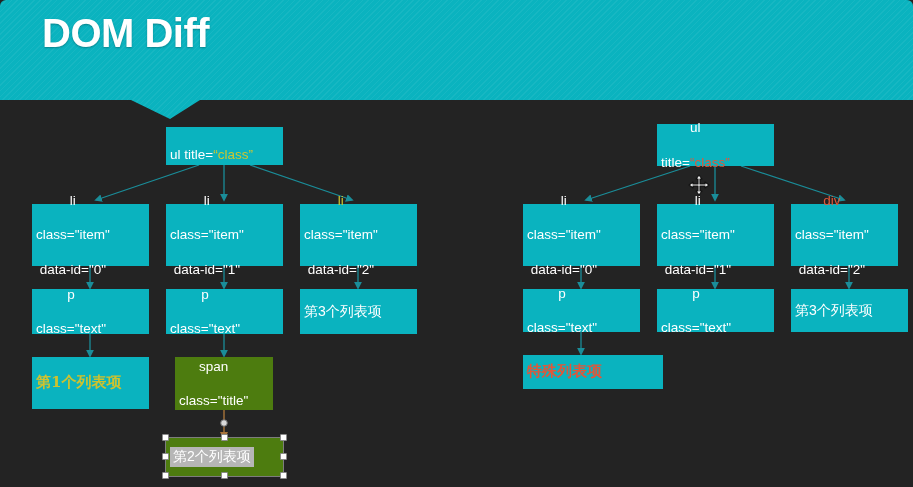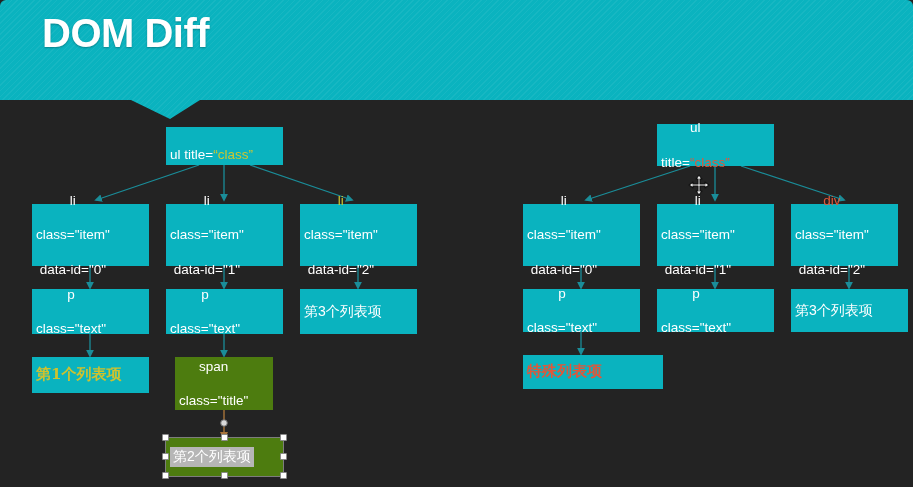--- a/index.html
+++ b/index.html
@@ -178,21 +178,21 @@
     <span>
       <span class="ln">p</span>
       <span class="ln">class="text"</span>
     </span>
   </div>
 
   <div class="node cjk-sans" style="left:300px;top:289px;width:117px;height:45px;font-size:14px;">
     <span>第3个列表项</span>
   </div>
 
-  <div class="node cjk txt-gold" style="left:32px;top:357px;width:117px;height:36px;font-size:15px;font-weight:bold;">
+  <div class="node cjk txt-gold" style="left:32px;top:357px;width:117px;height:52px;font-size:15px;font-weight:bold;">
     <span>第1个列表项</span>
   </div>
 
   <div class="node orange" style="left:175px;top:357px;width:98px;height:53px;">
     <span>
       <span class="ln">span</span>
       <span class="ln">class="title"</span>
     </span>
   </div>
 

